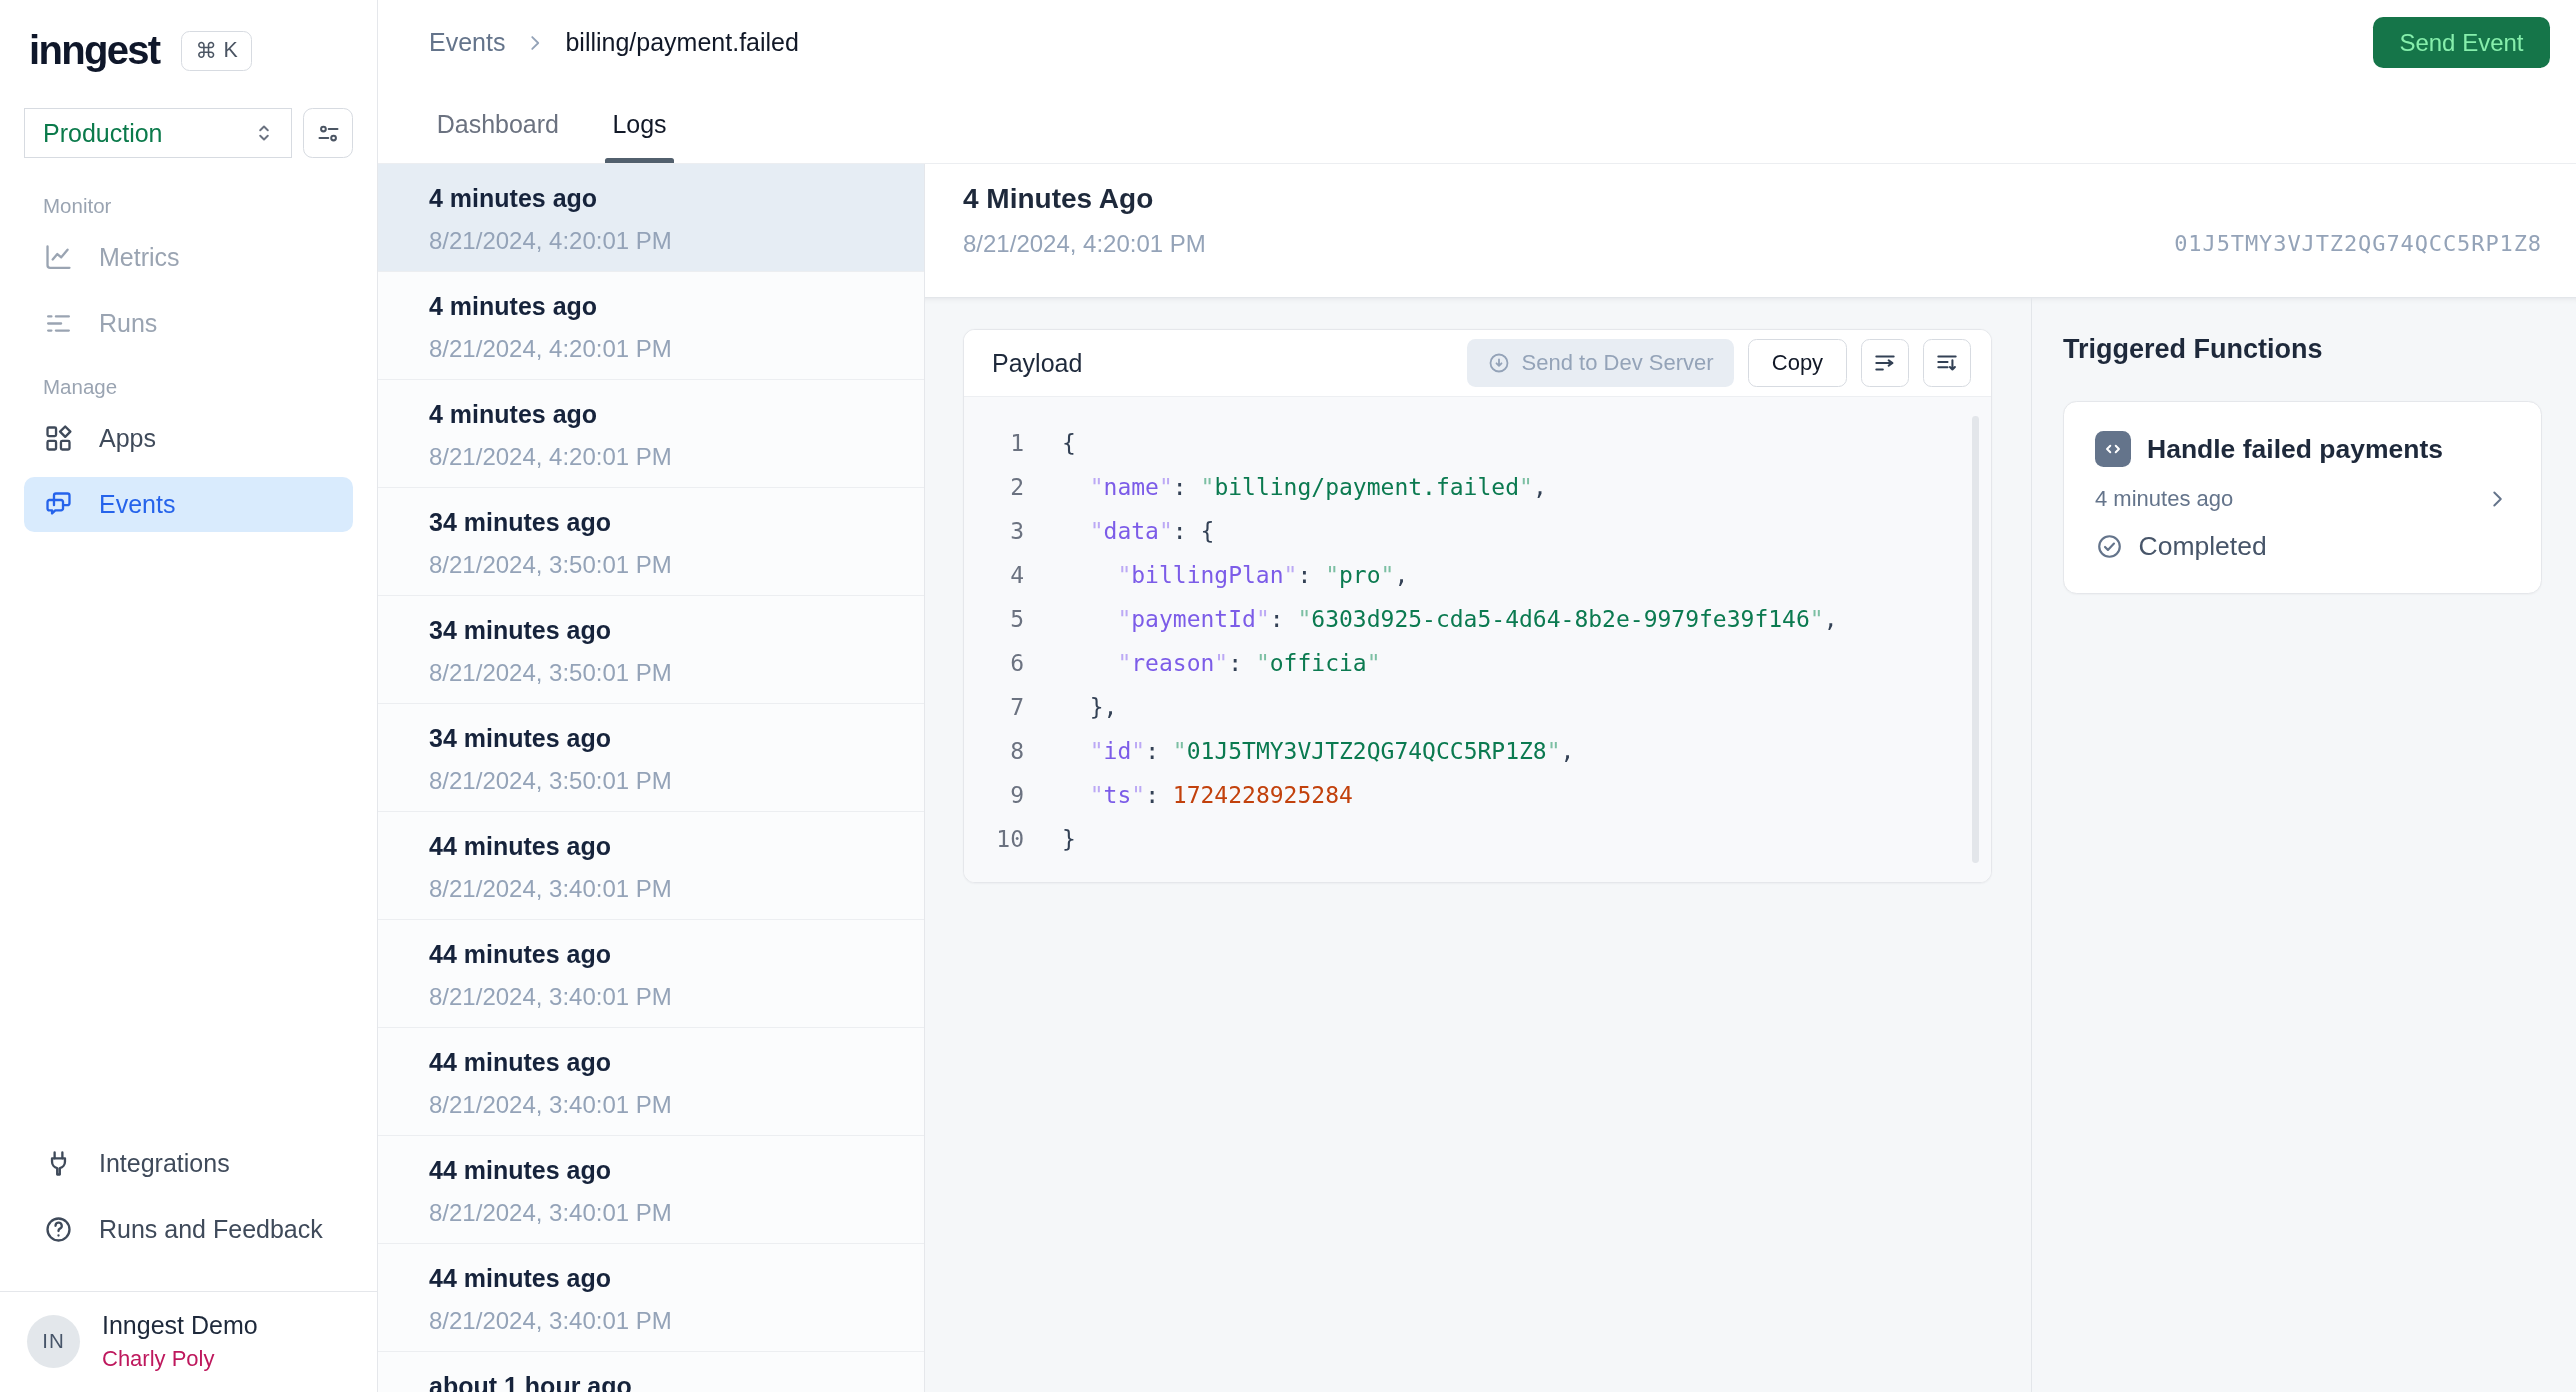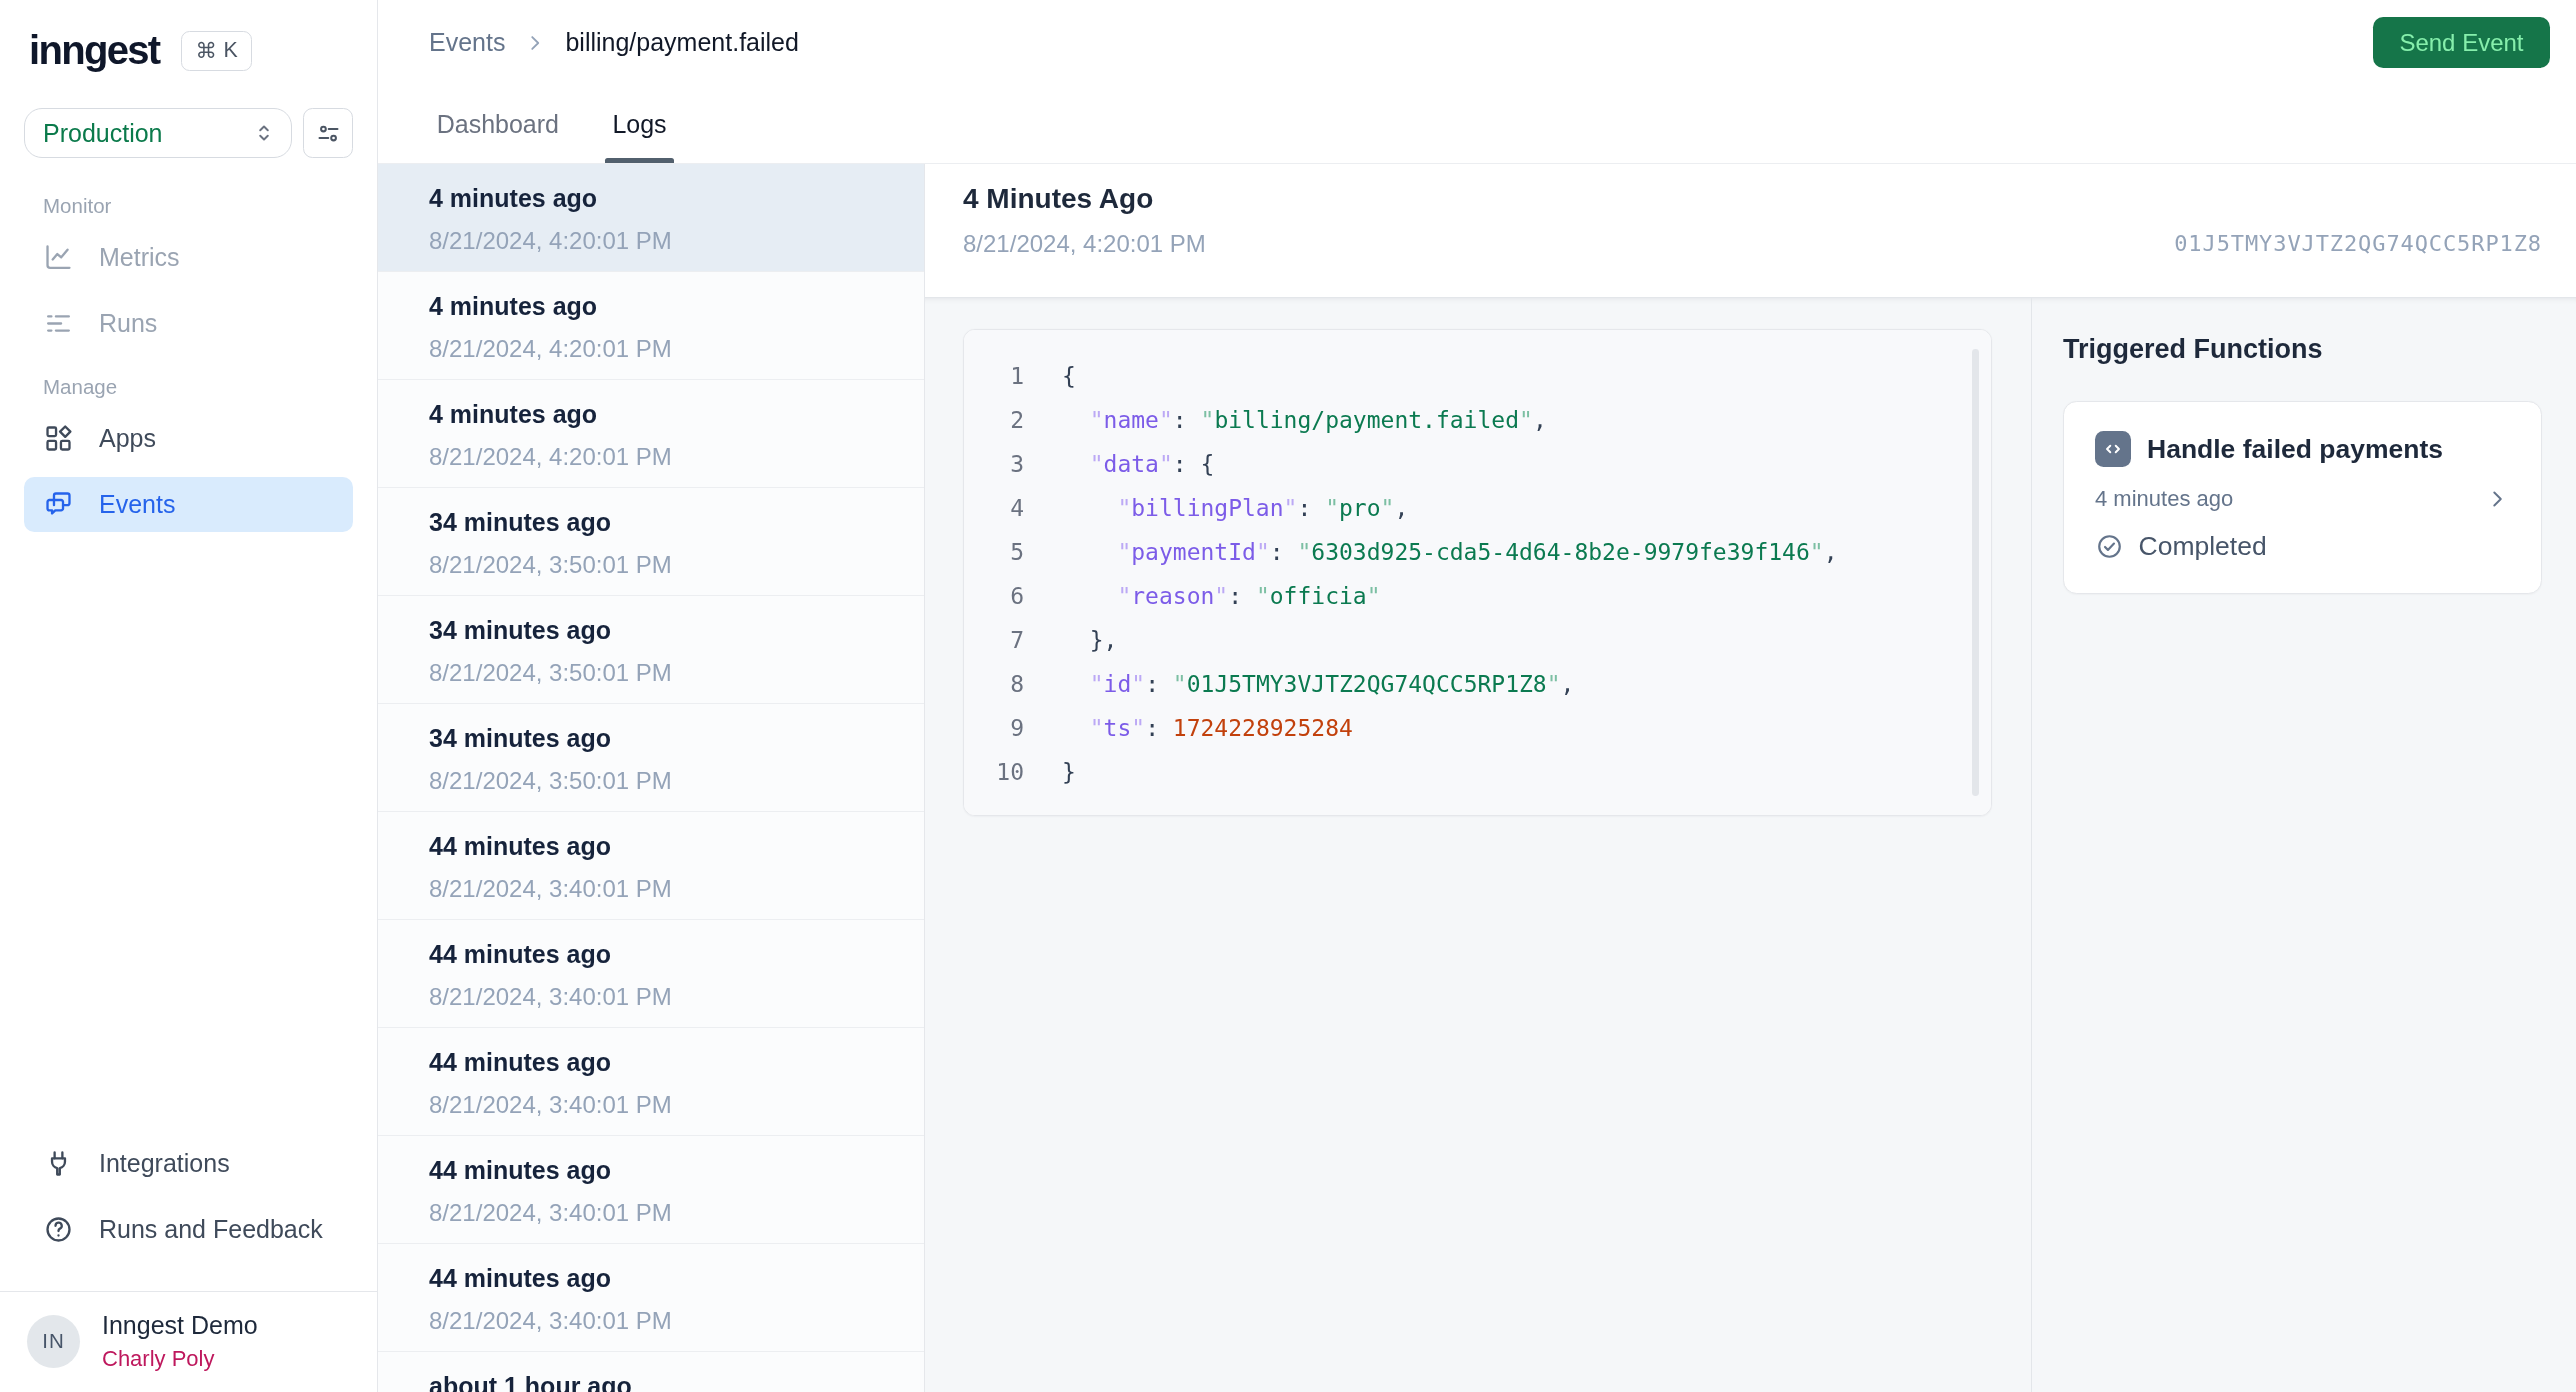--- a/index.html
+++ b/index.html
@@ -8,21 +8,21 @@
   .app { display:flex; width:2576px; height:1392px; }
 
   
   .sidebar { width:378px; flex:none; border-right:0.9px solid #E5E7EB;
     padding:24px 24px 0; display:flex; flex-direction:column; background:#fff; }
   .logo-row { display:flex; align-items:center; gap:22px; padding-left:5.1px; height:53px; }
   .logo { font-size:40px; font-weight:700; letter-spacing:-1.7px; color:#0F172A; }
   .kbd { border:0.9px solid #D7DBE1; border-radius:8.5px; padding:6px 13px; font-size:21.4px;
     color:#4B5563; display:flex; gap:6.8px; align-items:center; background:#fff; }
   .env-row { margin-top:31px; display:flex; gap:11px; }
-  .env-select { flex:1; height:50px; border:0.9px solid #D7DBE1; border-radius:18px; background:#fff;
+  .env-select { flex:1; height:50px; border:0.9px solid #D7DBE1; border-radius:0; background:#fff;
     display:flex; align-items:center; padding:0 13.7px 0 18px; font-size:25px; color:#0B7A4B; cursor:pointer; }
   .env-select svg { margin-left:auto; width:26px; height:26px; color:#6B7280; }
   .env-settings { width:50px; height:50px; flex:none; border:0.9px solid #D7DBE1; border-radius:9.4px;
     background:#fff; color:#4B5563; display:flex; align-items:center; justify-content:center; cursor:pointer; }
   .env-settings svg { width:27px; height:27px; }
   .nav { margin-top:34px; }
   .nav-label { font-size:20.5px; color:#9AA4B2; padding-left:19px; height:27px; margin-top:22px;
     display:flex; align-items:center; }
   .nav-label:first-child { margin-top:0; }
   .nav-item { height:55px; margin-top:11px; display:flex; align-items:center; gap:25px;
@@ -296,20 +296,41 @@
       <div class="detail">
         <div class="detail-header">
           <div class="detail-title">4 Minutes Ago</div>
           <div class="detail-date">8/21/2024, 4:20:01 PM</div>
           <div class="detail-id">01J5TMY3VJTZ2QG74QCC5RP1Z8</div>
         </div>
 
         <div class="detail-body">
           <div class="payload-wrap">
             <div class="payload-card">
+              <div class="card-head">
+                <span class="card-title">Payload</span>
+                <button class="btn-dev" disabled="">
+                  <svg viewBox="0 0 24 24" fill="none" stroke="currentColor" stroke-width="1.8" stroke-linecap="round" stroke-linejoin="round">
+                      <circle cx="12" cy="12" r="8.5"></circle>
+                      <path d="M12 8.3v6.2M9.5 12.3L12 14.8l2.5-2.5"></path>
+                    </svg>
+                  <span>Send to Dev Server</span>
+                </button>
+                <button class="btn-copy">Copy</button>
+                <button class="btn-icon">
+                  <svg viewBox="0 0 24 24" fill="none" stroke="currentColor" stroke-width="1.9" stroke-linecap="round" stroke-linejoin="round">
+                      <path d="M4 6h16M4 12h13.5M4 18h6M15.4 9.6l3.5 2.4-3.5 2.4"></path>
+                    </svg>
+                </button>
+                <button class="btn-icon">
+                  <svg viewBox="0 0 24 24" fill="none" stroke="currentColor" stroke-width="1.9" stroke-linecap="round" stroke-linejoin="round">
+                      <path d="M4 6h16M4 11h8.5M4 16h8.5M17 9.5V18M14.7 15.7L17 18l2.3-2.3"></path>
+                    </svg>
+                </button>
+              </div>
               <div class="code" id="code-lines">
                   <div class="ln">
        <span class="no">1</span>
                     <span class="src">{</span>
      </div>
                   <div class="ln">
        <span class="no">2</span>
                     <span class="src">  <span class="tok-k"><span class="q">"</span>name<span class="q">"</span></span>: <span class="tok-s"><span class="q">"</span>billing/payment.failed<span class="q">"</span></span>,</span>
      </div>
                   <div class="ln">

